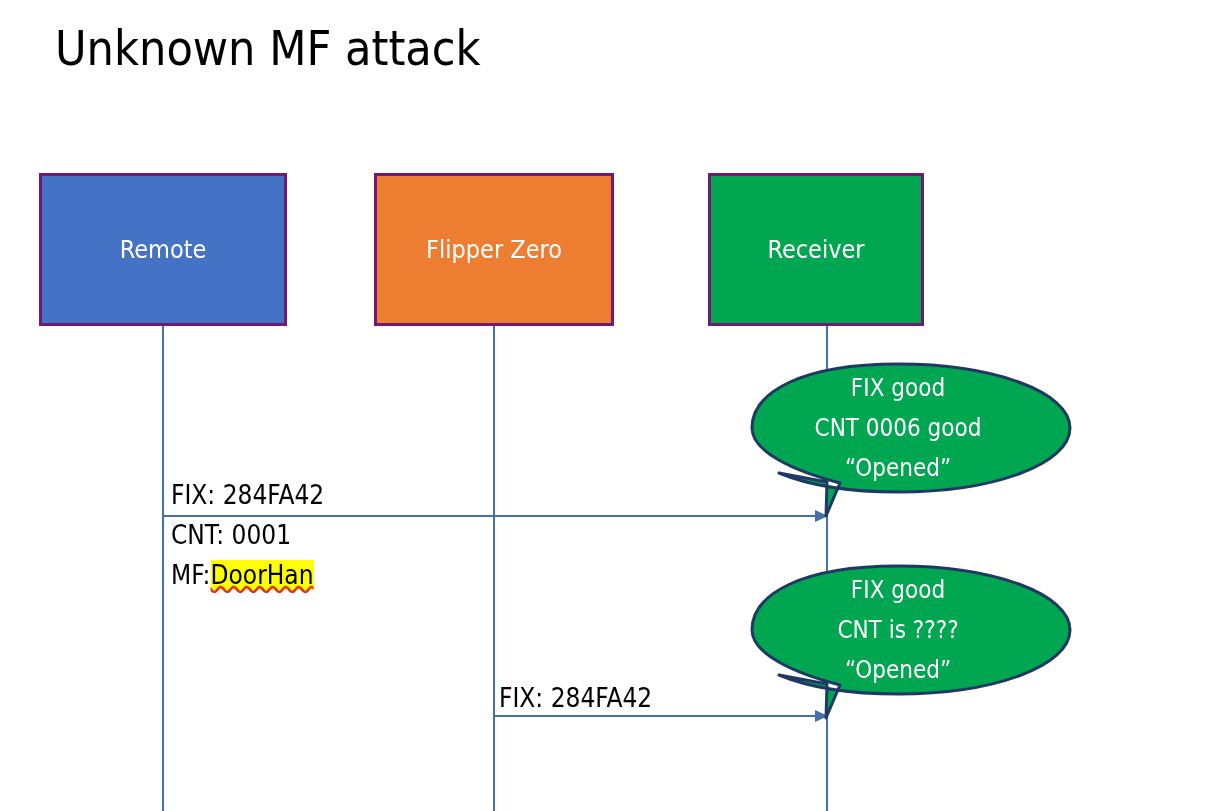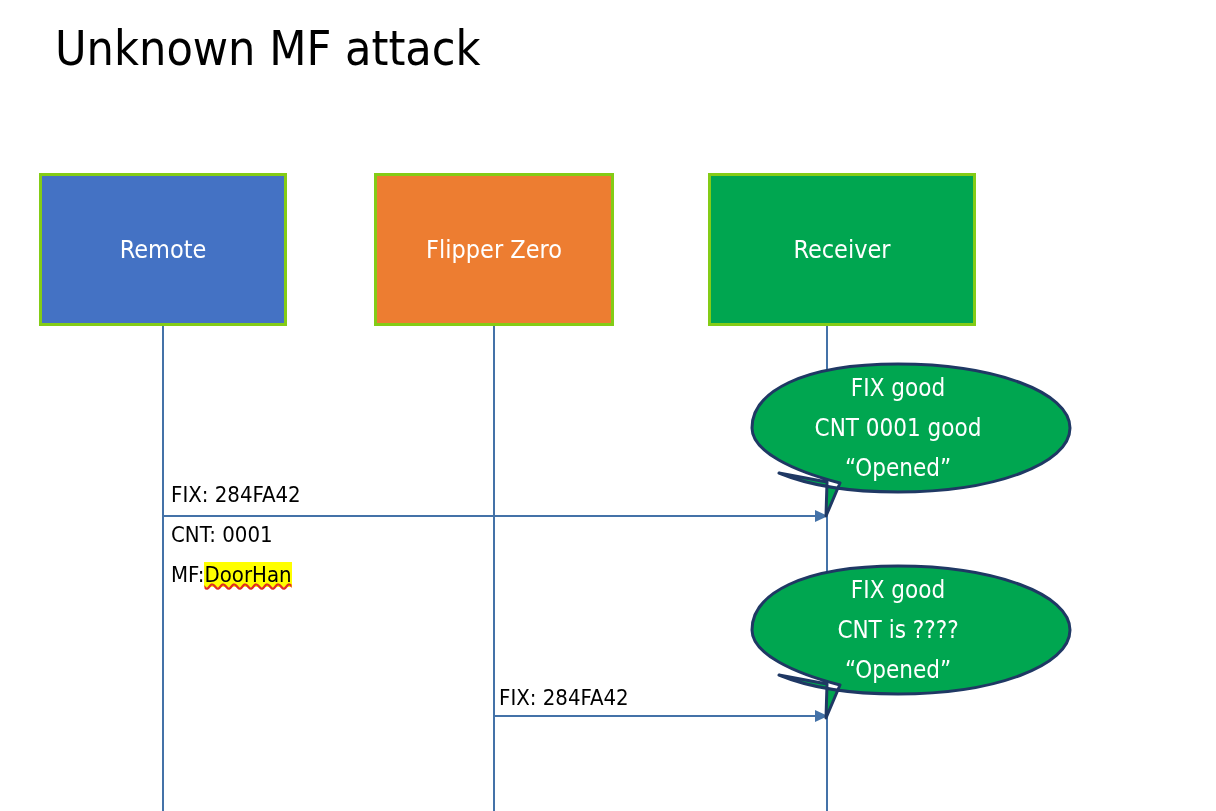--- a/index.html
+++ b/index.html
@@ -37,21 +37,21 @@
   .lifeline {
     position: absolute;
     width: 2px;
     background: #4472a8;
   }
 
   
   .actor-box {
     position: absolute;
     box-sizing: border-box;
-    border: 3px solid #84cc16;
+    border: 3px solid #701a75;
     display: flex;
     align-items: center;
     justify-content: center;
   }
   .actor-label {
     color: #ffffff;
     font-size: 25px;
     line-height: 30px;
     font-family: "DejaVu Sans Condensed", "Liberation Sans Narrow", "Liberation Sans", sans-serif;
     font-stretch: condensed;
@@ -72,21 +72,21 @@
     width: 0;
     height: 0;
     border-top: 6px solid transparent;
     border-bottom: 6px solid transparent;
     border-left: 13px solid #4472a8;
   }
 
   
   .msg-text {
     position: absolute;
-    font-size: 22px;
+    font-size: 26px;
     line-height: 40px;
     color: #000000;
     font-family: "DejaVu Sans Condensed", "Liberation Sans Narrow", "Liberation Sans", sans-serif;
     font-stretch: condensed;
     white-space: nowrap;
   }
   .hl {
     background: #FFFF00;
   }
   .sp {
@@ -133,21 +133,21 @@
   <div class="lifeline" style="left:826px; top:325px; height:486px;"></div>
 
   <div class="actor-box" style="left:39px; top:173px; width:248px; height:153px; background:#4472C4;">
     <span class="actor-label">Remote</span>
   </div>
 
   <div class="actor-box" style="left:374px; top:173px; width:240px; height:153px; background:#ED7D31;text-align:center;">
     <span class="actor-label">Flipper Zero</span>
   </div>
 
-  <div class="actor-box" style="left:708px; top:173px; width:268px; height:153px; background:#00A650;">
+  <div class="actor-box" style="left:708px; top:173px; width:216px; height:153px; background:#00A650;">
     <span class="actor-label">Receiver</span>
   </div>
 
   <div class="msg-arrow" style="left:163px; top:515px; width:664px;"></div>
 
   <div class="msg-text" style="left:171px; top:475px;">
     <div class="msg-line">
       <span>FIX:</span>
       <span>284FA42</span>
     </div>
@@ -167,21 +167,21 @@
                C 348 104, 272 132, 176 132
                C 128 132, 86 125, 57 113
                L 105 122
                L 104 156
                L 118 123
                C 72 111, 30 92, 30 68
                C 30 32, 80 4, 176 4 Z" fill="#00A650" stroke="#1F3864" stroke-width="3" stroke-linejoin="round"></path>
     </svg>
     <div class="bubble-text" style="padding-top:8px;">
       <span class="bubble-line">FIX good</span>
-      <span class="bubble-line">CNT 0001 good</span>
+      <span class="bubble-line">CNT 0006 good</span>
       <span class="bubble-line">“Opened”</span>
     </div>
   </div>
 
   <div class="msg-arrow" style="left:494px; top:715px; width:333px;"></div>
 
   <div class="msg-text" style="left:499px; top:678px;">
     <div class="msg-line">
       <span>FIX:</span>
       <span>284FA42</span>

